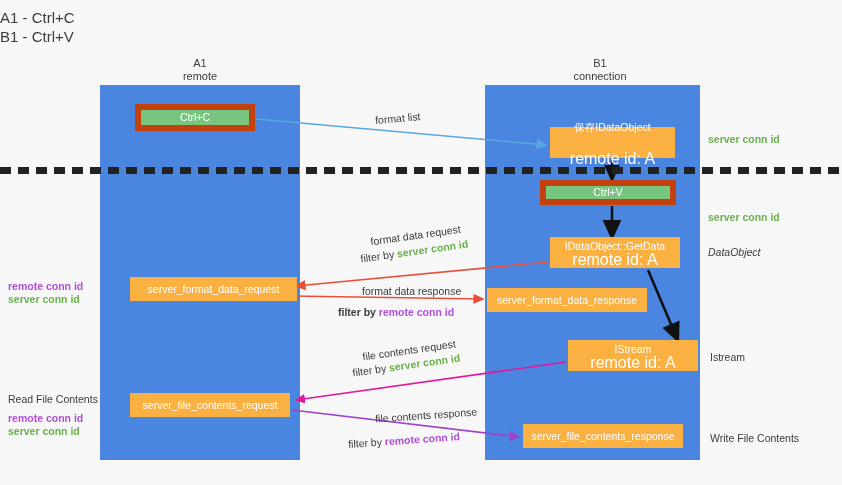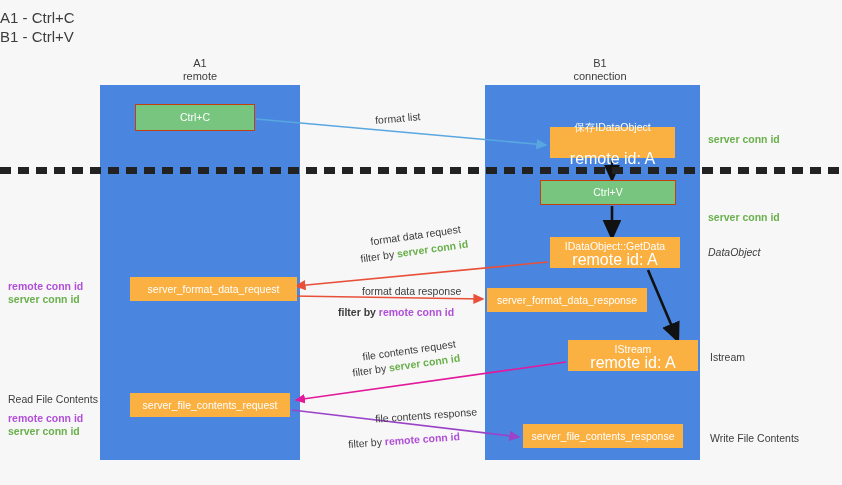--- a/index.html
+++ b/index.html
@@ -35,21 +35,21 @@
 
   
   .node{
     box-sizing:border-box;
     display:flex;flex-direction:column;
     align-items:center;justify-content:center;
     color:#ffffff;font-size:10.5px;line-height:13px;
     text-align:center;
     padding:3px 4px;
   }
-  .node.green{background:#77c57f;border:1px solid #c2410c;}
+  .node.green{background:#77c57f;border:6px solid #c2410c;}
   .node.orange{background:#fbb košik;}
   .orange{background:#fbb042;}
   .node .l2{font-size:16px;}
 
   #n-ctrlc{left:135px;top:104px;width:120px;height:27px;}
   #n-idataobject{left:550px;top:127px;width:125px;height:31px;gap:18px;}
   #n-ctrlv{left:540px;top:180px;width:136px;height:25px;align-items:center;}
   #n-getdata{left:550px;top:237px;width:130px;height:31px;}
   #n-istream{left:568px;top:340px;width:130px;height:31px;}
   #n-fmt-req{left:130px;top:277px;width:167px;height:24px;}

